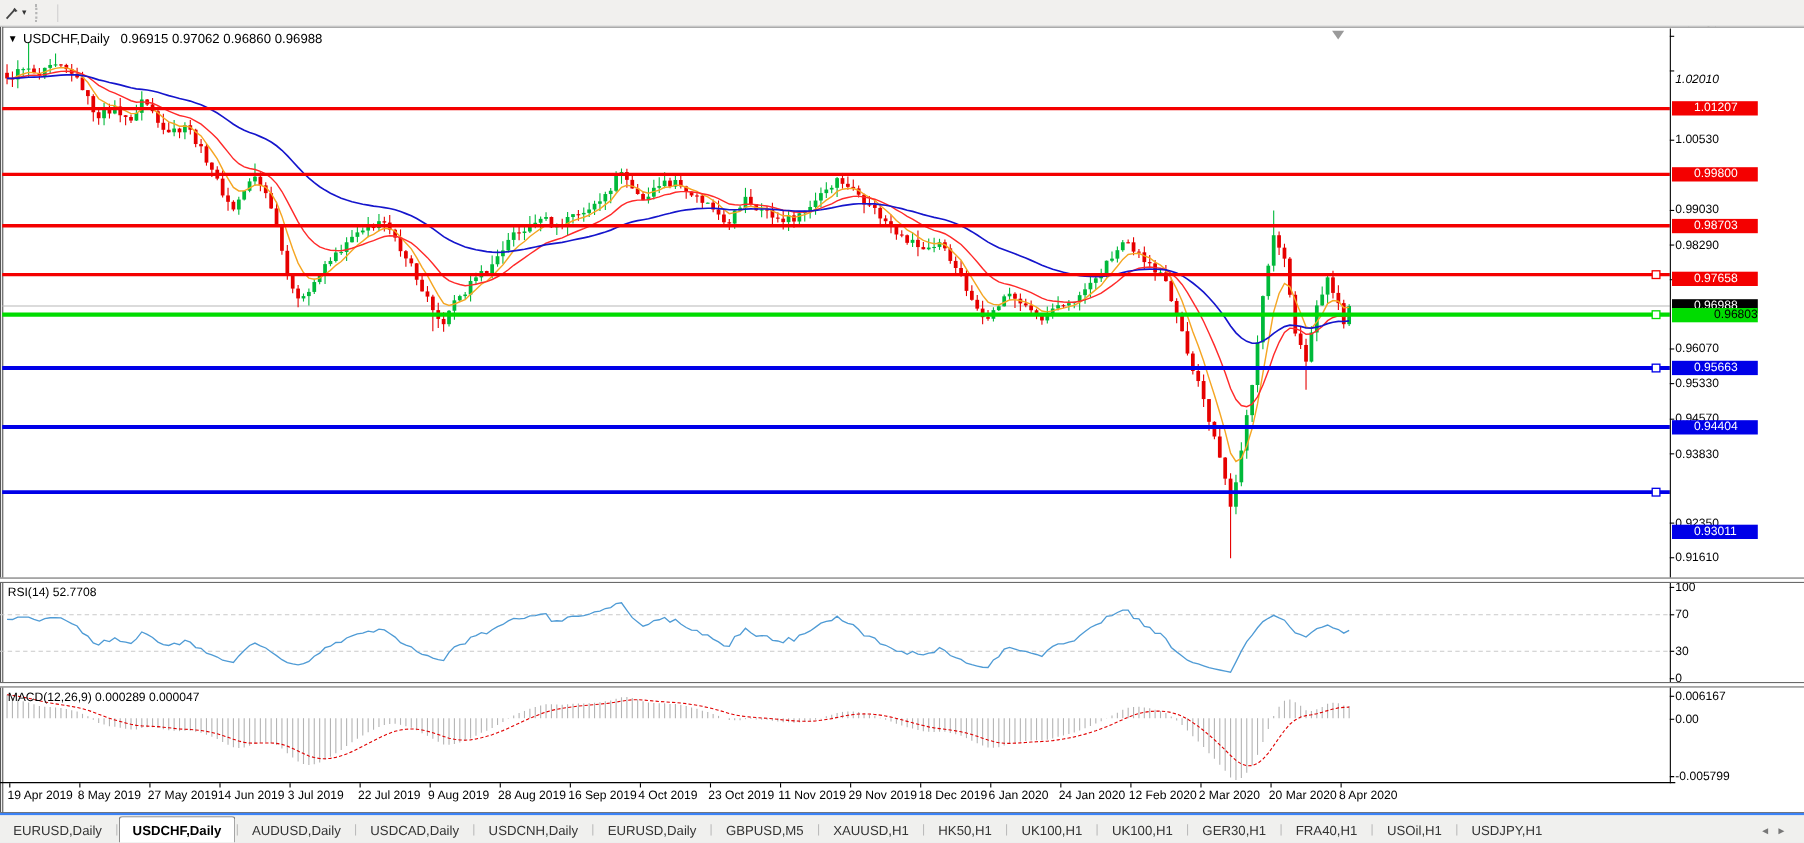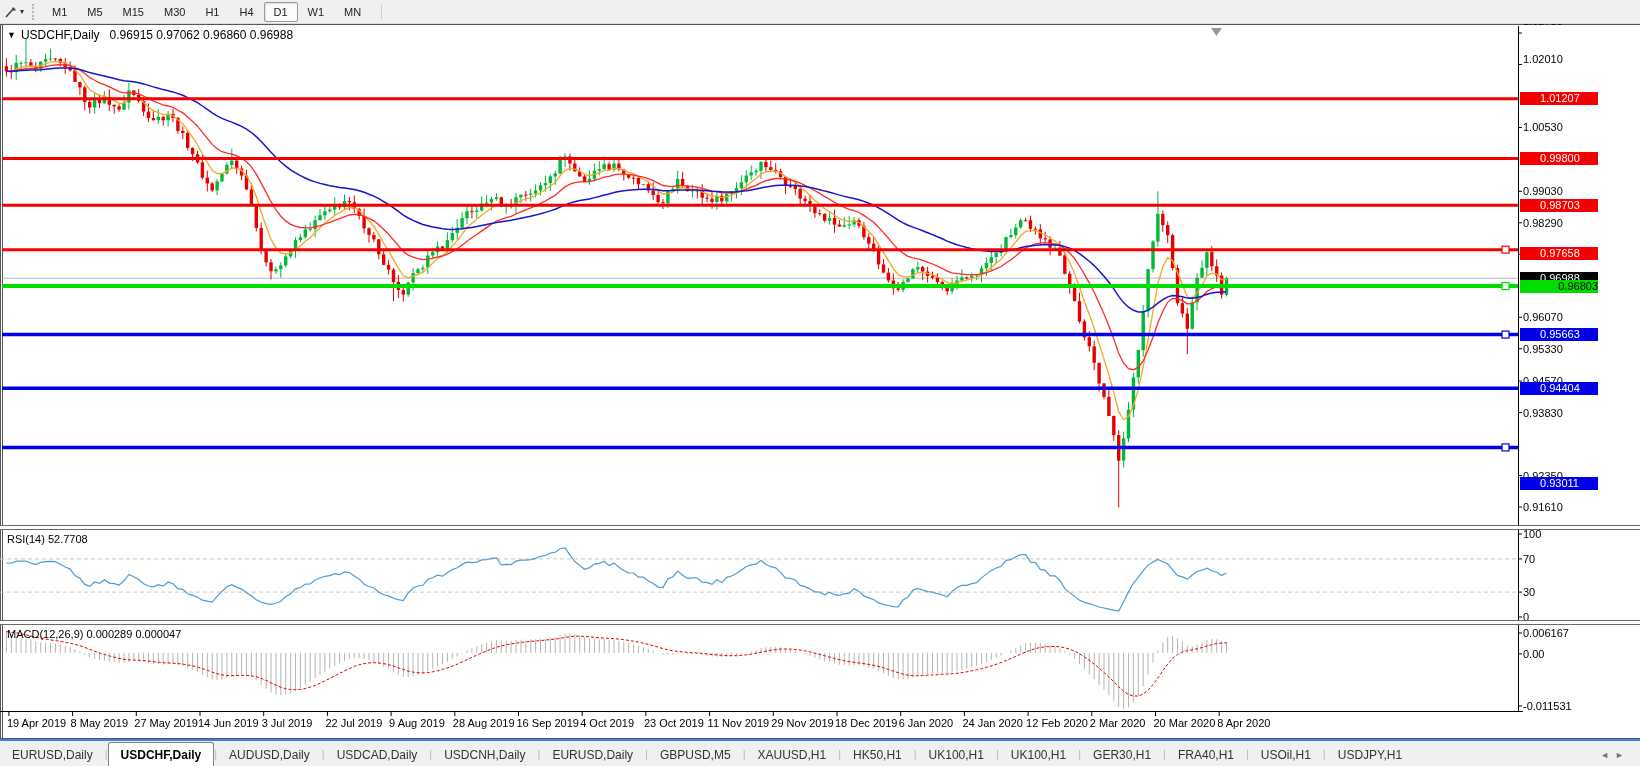--- a/index.html
+++ b/index.html
@@ -871,31 +871,20 @@
 
   <div class="toolbar" id="toolbar">
     <div class="tb-icon">
       <svg width="14" height="14">
           <path d="M2 12 L10 3" stroke="#444" stroke-width="1.6" fill="none"></path>
           <path d="M9 2 l3 3 -2 1 -2 -2 z" fill="#444"></path>
         </svg>
     </div>
     <div class="tb-caret">▾</div>
     <div class="tb-grip"></div>
-    <span id="tfButtons" style="display: inline-flex;">
-        <span class="tf-btn">M1</span>
-        <span class="tf-btn">M5</span>
-        <span class="tf-btn">M15</span>
-        <span class="tf-btn">M30</span>
-        <span class="tf-btn">H1</span>
-        <span class="tf-btn">H4</span>
-        <span class="tf-btn active">D1</span>
-        <span class="tf-btn">W1</span>
-        <span class="tf-btn">MN</span>
-      </span>
     <div class="tb-sep"></div>
   </div>
 
   <div class="tabbar" id="tabbar">
       <div class="tab">EURUSD,Daily</div>
       <span class="tab-sep">|</span>
       <div class="tab active">USDCHF,Daily</div>
       <span class="tab-sep">|</span>
       <div class="tab">AUDUSD,Daily</div>
       <span class="tab-sep">|</span>
@@ -920,21 +909,21 @@
       <div class="tab">FRA40,H1</div>
       <span class="tab-sep">|</span>
       <div class="tab">USOil,H1</div>
       <span class="tab-sep">|</span>
       <div class="tab">USDJPY,H1</div>
       <div class="tab-arrows"><span>◄</span><span>►</span></div>
     </div>
 
   <div id="overlays">
       <div class="tick-label" style="top: 15px;">1.02750</div>
-      <div class="tick-label" style="top: 53px;">1.02010</div>
+      <div class="tick-label" style="top: 66px; font-style: italic;">1.02010</div>
       <div class="tick-label" style="top: 121.468px;">1.00530</div>
       <div class="tick-label" style="top: 185.298px;">0.99030</div>
       <div class="tick-label" style="top: 216.787px;">0.98290</div>
       <div class="tick-label" style="top: 248.277px;">0.97550</div>
       <div class="tick-label" style="top: 311.255px;">0.96070</div>
       <div class="tick-label" style="top: 342.745px;">0.95330</div>
       <div class="tick-label" style="top: 375.085px;">0.94570</div>
       <div class="tick-label" style="top: 406.574px;">0.93830</div>
       <div class="tick-label" style="top: 469.553px;">0.92350</div>
       <div class="tick-label" style="top: 501.043px;">0.91610</div>
@@ -946,21 +935,21 @@
       <div class="badge" style="top: 279.564px; background: rgb(0, 220, 0); color: rgb(0, 0, 0); text-align: right;">0.96803</div>
       <div class="badge" style="top: 328.074px; background: rgb(0, 0, 232); color: rgb(255, 255, 255);">0.95663</div>
       <div class="badge" style="top: 381.649px; background: rgb(0, 0, 232); color: rgb(255, 255, 255);">0.94404</div>
       <div class="badge" style="top: 440.926px; background: rgb(0, 0, 232); color: rgb(255, 255, 255); margin-top: 36px;">0.93011</div>
       <div class="tick-label" style="top: 528px;">100</div>
       <div class="tick-label" style="top: 552.9px;">70</div>
       <div class="tick-label" style="top: 586.1px;">30</div>
       <div class="tick-label" style="top: 611px;">0</div>
       <div class="tick-label" style="top: 627px;">0.006167</div>
       <div class="tick-label" style="top: 647.885px;">0.00</div>
-      <div class="tick-label" style="top: 700px;">-0.011531</div>
+      <div class="tick-label" style="top: 700px;">-0.005799</div>
       <div class="date-label" style="left: 6.9px;">19 Apr 2019</div>
       <div class="date-label" style="left: 70.6px;">8 May 2019</div>
       <div class="date-label" style="left: 134.3px;">27 May 2019</div>
       <div class="date-label" style="left: 198px;">14 Jun 2019</div>
       <div class="date-label" style="left: 261.7px;">3 Jul 2019</div>
       <div class="date-label" style="left: 325.4px;">22 Jul 2019</div>
       <div class="date-label" style="left: 389.1px;">9 Aug 2019</div>
       <div class="date-label" style="left: 452.8px;">28 Aug 2019</div>
       <div class="date-label" style="left: 516.5px;">16 Sep 2019</div>
       <div class="date-label" style="left: 580.2px;">4 Oct 2019</div>

